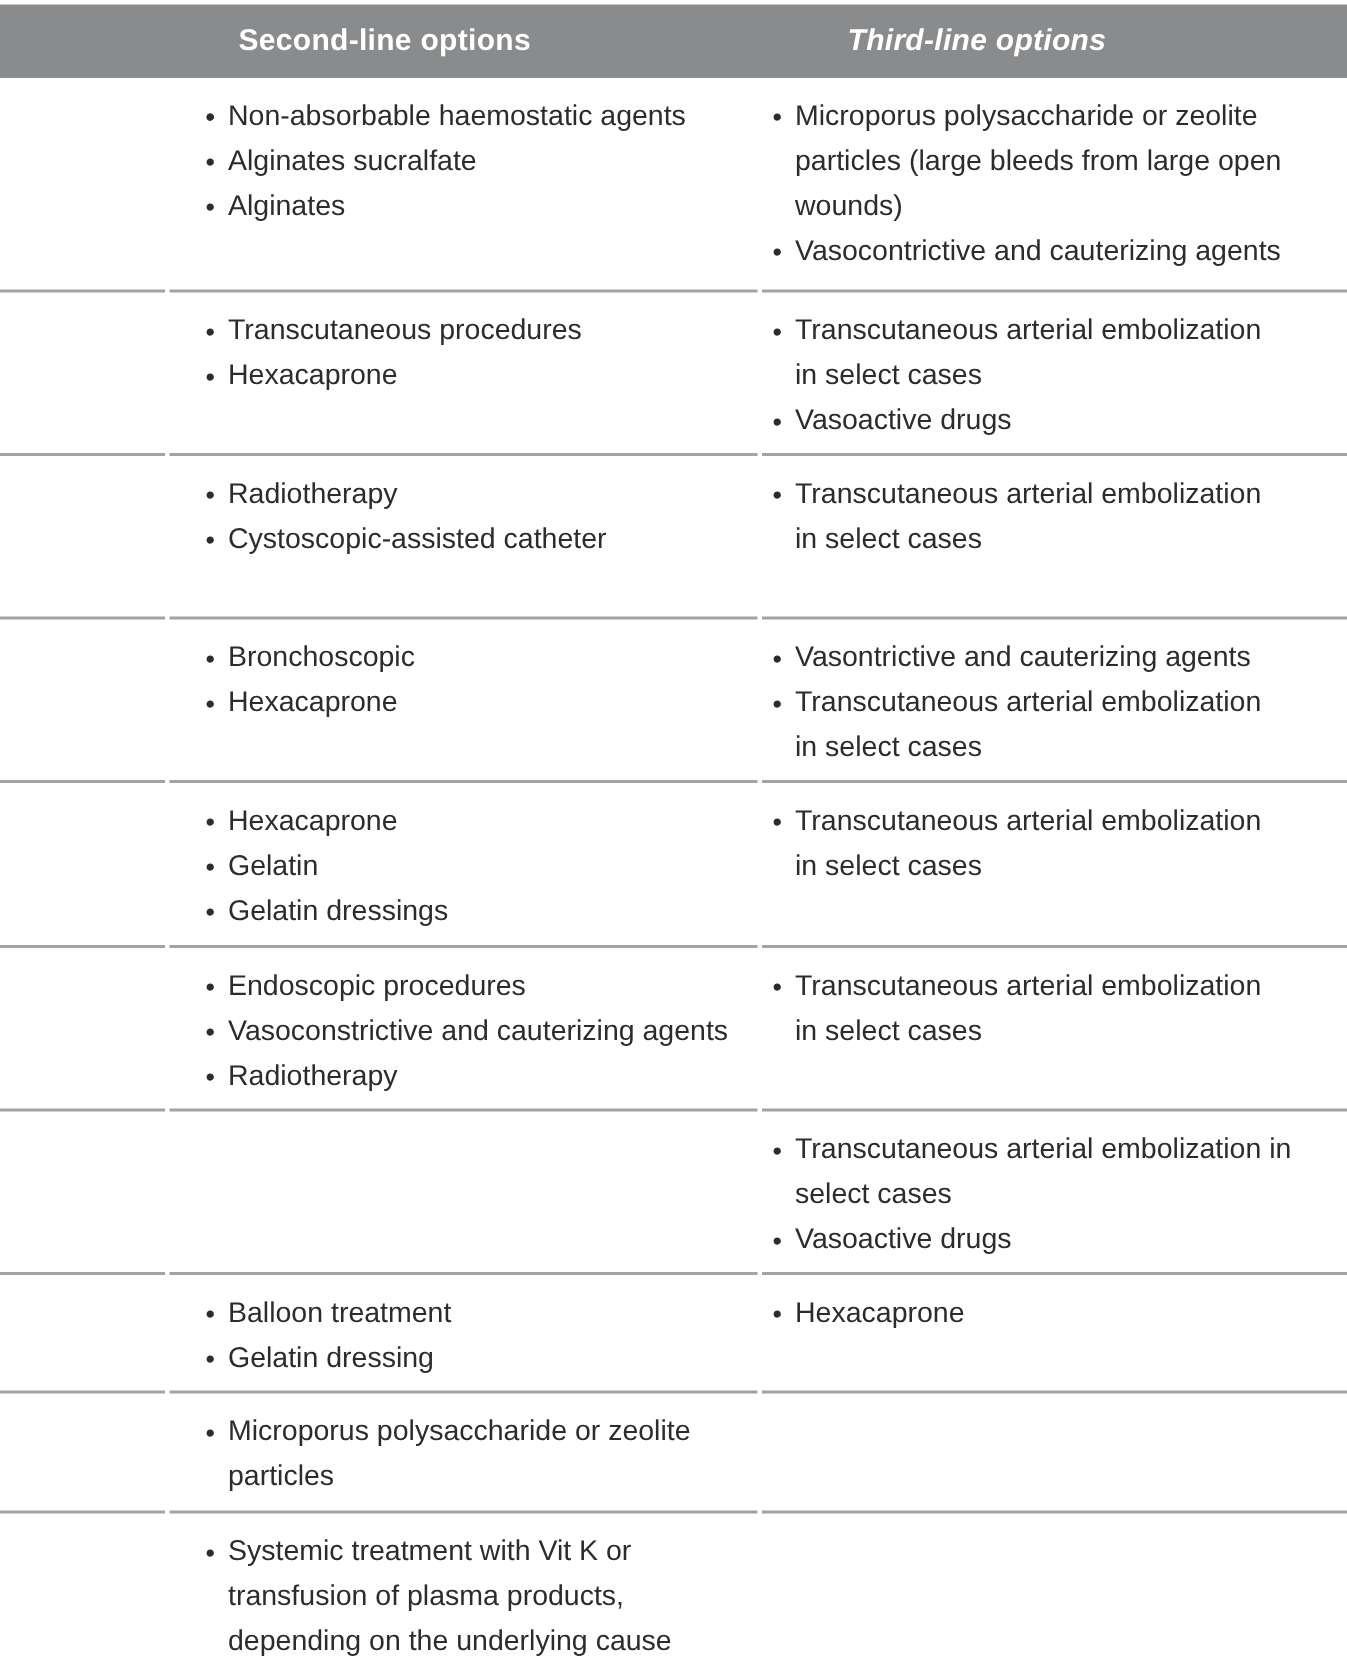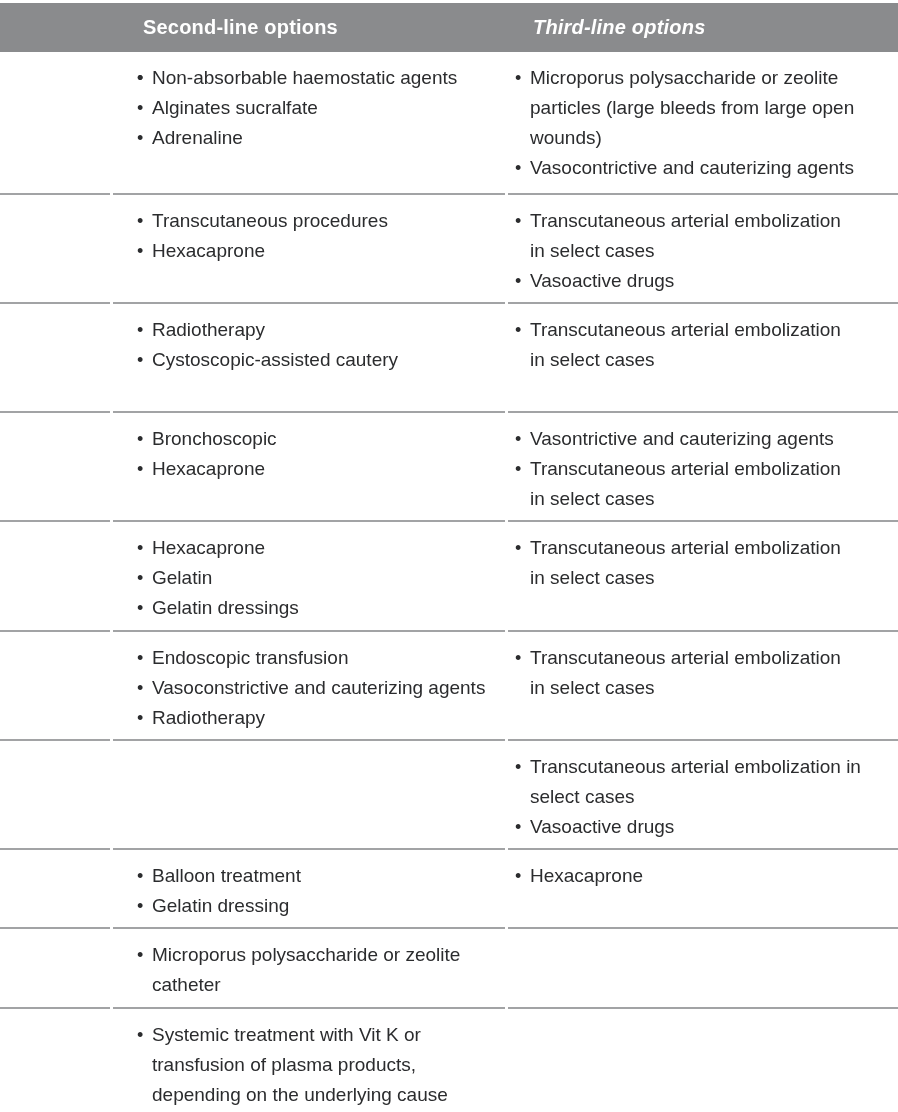--- a/index.html
+++ b/index.html
@@ -7,21 +7,21 @@
   body {
     width:898px; height:1112px; overflow:hidden;
     font-family:"Liberation Sans", sans-serif;
     color:#2b2c2e;
   }
   .page { width:898px; height:1112px; background:#ffffff; padding-top:3px; }
 
   
   .thead {
     display:grid; grid-template-columns:110px 392px 396px;
-    height:49px; background:#8a8b8d; align-items:center;
+    height:49px; background:#8a8b8d; align-items:center;gap:16px;
   }
   .th { color:#ffffff; font-size:20px; font-weight:700; letter-spacing:0.2px; }
   .th.second { padding-left:33px; }
   .th.third  { padding-left:31px;font-style:italic; }
 
   
   .trow {
     display:grid; grid-template-columns:110px 392px 390px;
     column-gap:3px; width:898px;
   }
@@ -56,21 +56,21 @@
     </div>
 
     <div id="tbody">
         <div class="trow" style="min-height: 141px;">
           <div class="cell c1"></div>
           <div class="cell c2">
             <ul class="options-list">
               <li class="item"><span class="bullet">•</span></li>
               <li class="item"><span class="bullet">•</span><span class="txt">Non-absorbable haemostatic agents</span></li>
               <li class="item"><span class="bullet">•</span><span class="txt">Alginates sucralfate</span></li>
-              <li class="item"><span class="bullet">•</span><span class="txt">Adrenaline</span></li>
+              <li class="item"><span class="bullet">•</span><span class="txt">Alginates</span></li>
             </ul>
           </div>
           <div class="cell c3">
             <ul class="options-list">
               <li class="item"><span class="bullet">•</span><span class="txt">Microporus polysaccharide or zeolite particles (large bleeds from large open wounds)</span></li>
               <li class="item"><span class="bullet">•</span><span class="txt">Vasocontrictive and cauterizing agents</span></li>
             </ul>
           </div>
         </div>
         <div class="trow bordered" style="min-height: 108px;">
@@ -86,21 +86,21 @@
               <li class="item"><span class="bullet">•</span><span class="txt">Transcutaneous arterial embolization in select cases</span></li>
               <li class="item"><span class="bullet">•</span><span class="txt">Vasoactive drugs</span></li>
             </ul>
           </div>
         </div>
         <div class="trow bordered" style="min-height: 109px;">
           <div class="cell c1"></div>
           <div class="cell c2">
             <ul class="options-list">
               <li class="item"><span class="bullet">•</span><span class="txt">Radiotherapy</span></li>
-              <li class="item"><span class="bullet">•</span><span class="txt">Cystoscopic-assisted cautery</span></li>
+              <li class="item"><span class="bullet">•</span><span class="txt">Cystoscopic-assisted catheter</span></li>
             </ul>
           </div>
           <div class="cell c3">
             <ul class="options-list">
               <li class="item"><span class="bullet">•</span><span class="txt">Transcutaneous arterial embolization in select cases</span></li>
             </ul>
           </div>
         </div>
         <div class="trow bordered" style="min-height: 108px;">
           <div class="cell c1"></div>
@@ -129,21 +129,21 @@
           <div class="cell c3">
             <ul class="options-list">
               <li class="item"><span class="bullet">•</span><span class="txt">Transcutaneous arterial embolization in select cases</span></li>
             </ul>
           </div>
         </div>
         <div class="trow bordered" style="min-height: 105px;">
           <div class="cell c1"></div>
           <div class="cell c2">
             <ul class="options-list">
-              <li class="item"><span class="bullet">•</span><span class="txt">Endoscopic transfusion</span></li>
+              <li class="item"><span class="bullet">•</span><span class="txt">Endoscopic procedures</span></li>
               <li class="item"><span class="bullet">•</span><span class="txt">Vasoconstrictive and cauterizing agents</span></li>
               <li class="item"><span class="bullet">•</span><span class="txt">Radiotherapy</span></li>
             </ul>
           </div>
           <div class="cell c3">
             <ul class="options-list">
               <li class="item"><span class="bullet">•</span><span class="txt">Transcutaneous arterial embolization in select cases</span></li>
             </ul>
           </div>
         </div>
@@ -170,21 +170,21 @@
           <div class="cell c3">
             <ul class="options-list">
               <li class="item"><span class="bullet">•</span><span class="txt">Hexacaprone</span></li>
             </ul>
           </div>
         </div>
         <div class="trow bordered" style="min-height: 80px;">
           <div class="cell c1"></div>
           <div class="cell c2">
             <ul class="options-list">
-              <li class="item"><span class="bullet">•</span><span class="txt">Microporus polysaccharide or zeolite catheter</span></li>
+              <li class="item"><span class="bullet">•</span><span class="txt">Microporus polysaccharide or zeolite particles</span></li>
             </ul>
           </div>
           <div class="cell c3">
             <ul class="options-list"></ul>
           </div>
         </div>
         <div class="trow bordered" style="min-height: 103px;">
           <div class="cell c1"></div>
           <div class="cell c2">
             <ul class="options-list">

